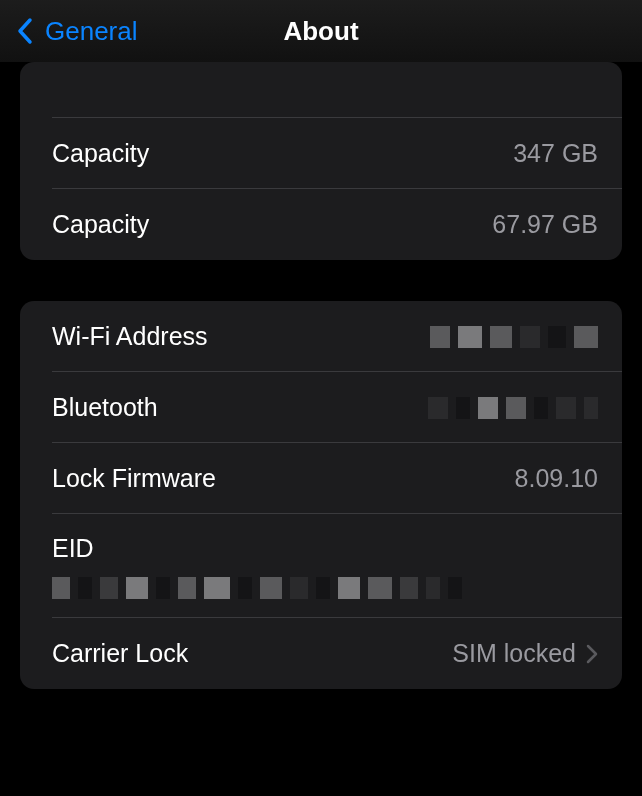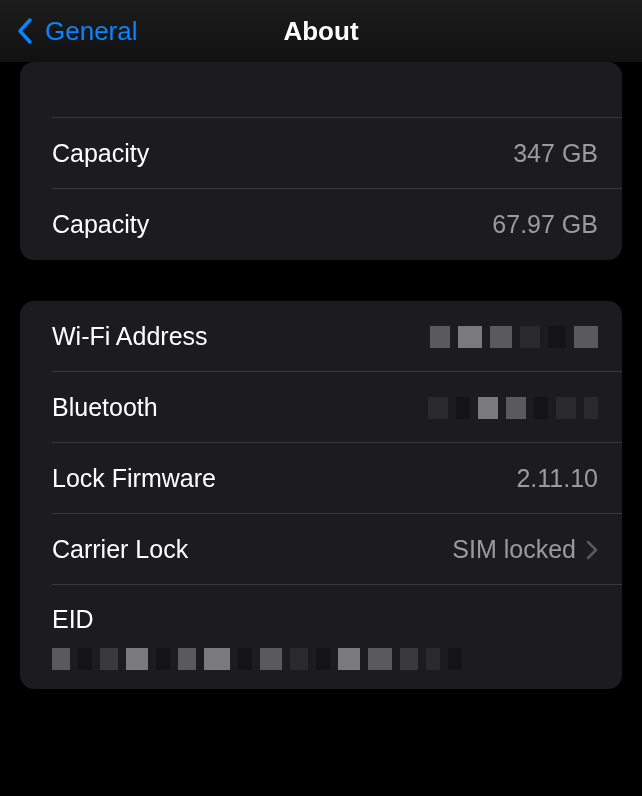--- a/index.html
+++ b/index.html
@@ -200,51 +200,51 @@
         <span class="rblock w20 c4"></span>
         <span class="rblock w20 c3"></span>
         <span class="rblock w14 c0"></span>
         <span class="rblock w20 c1"></span>
         <span class="rblock w14 c1"></span>
       </div>
     </div>
 
     <div class="row">
       <span class="row-label">Lock Firmware</span>
-      <span class="row-value">2.11.10</span>
-    </div>
-
+      <span class="row-value">8.09.10</span>
+    </div>
+
+
+    <div class="row multiline">
+      <span class="row-label">EID</span>
+      <div class="redacted mt">
+        <span class="rblock w18 c3"></span>
+        <span class="rblock w14 c0"></span>
+        <span class="rblock w18 c2"></span>
+        <span class="rblock w22 c4"></span>
+        <span class="rblock w14 c0"></span>
+        <span class="rblock w18 c3"></span>
+        <span class="rblock w26 c4"></span>
+        <span class="rblock w14 c0"></span>
+        <span class="rblock w22 c3"></span>
+        <span class="rblock w18 c1"></span>
+        <span class="rblock w14 c0"></span>
+        <span class="rblock w22 c4"></span>
+        <span class="rblock w24 c3"></span>
+        <span class="rblock w18 c2"></span>
+        <span class="rblock w14 c1"></span>
+        <span class="rblock w14 c0"></span>
+      </div>
+    </div>
 
     <div class="row">
       <span class="row-label">Carrier Lock</span>
       <div class="row-right">
         <span class="row-value">SIM locked</span>
         <svg class="chevron-right" viewBox="0 0 12 20">
           <path d="M2 2 L10 10 L2 18" stroke-width="2.5" fill="none" stroke-linecap="round" stroke-linejoin="round"></path>
         </svg>
       </div>
     </div>
 
-    <div class="row multiline">
-      <span class="row-label">EID</span>
-      <div class="redacted mt">
-        <span class="rblock w18 c3"></span>
-        <span class="rblock w14 c0"></span>
-        <span class="rblock w18 c2"></span>
-        <span class="rblock w22 c4"></span>
-        <span class="rblock w14 c0"></span>
-        <span class="rblock w18 c3"></span>
-        <span class="rblock w26 c4"></span>
-        <span class="rblock w14 c0"></span>
-        <span class="rblock w22 c3"></span>
-        <span class="rblock w18 c1"></span>
-        <span class="rblock w14 c0"></span>
-        <span class="rblock w22 c4"></span>
-        <span class="rblock w24 c3"></span>
-        <span class="rblock w18 c2"></span>
-        <span class="rblock w14 c1"></span>
-        <span class="rblock w14 c0"></span>
-      </div>
-    </div>
-
   </div>
 
 </div>
 
 </body></html>

